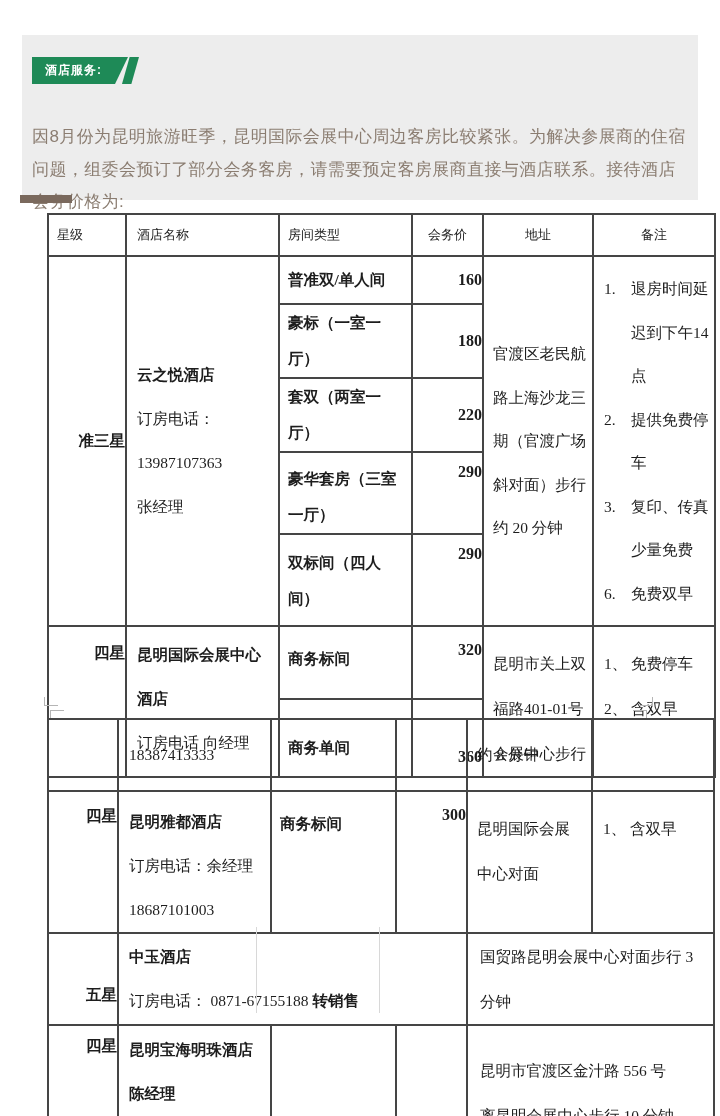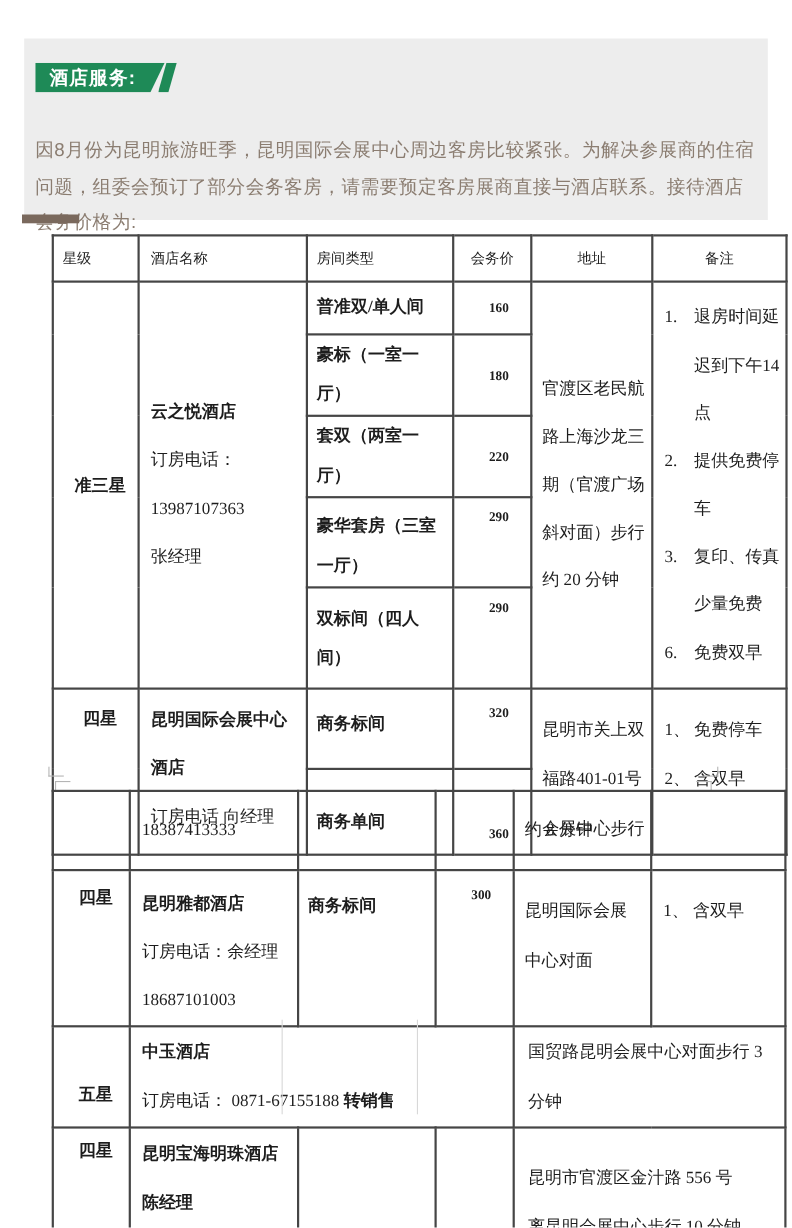--- a/index.html
+++ b/index.html
@@ -21,21 +21,21 @@
   
   .intro{
     position:absolute;left:22px;top:35px;width:676px;height:165px;
     background:var(--section-bg);
     font-family:"Liberation Sans", sans-serif;
   }
   .badge{position:absolute;left:10px;top:22px;height:27px;}
   .badge-main{
     height:27px;line-height:27px;display:inline-block;
     padding:0 26px 0 13px;background:var(--badge-green);
-    color:#fff;font-weight:bold;font-size:17px;letter-spacing:1px;
+    color:#fff;font-weight:bold;font-size:12px;letter-spacing:1px;
     clip-path:polygon(0 0,100% 0,calc(100% - 13px) 100%,0 100%);
   }
   .badge-sliver{
     position:absolute;right:-11px;top:0;width:17px;height:27px;
     background:var(--badge-green);
     clip-path:polygon(45% 0,100% 0,55% 100%,0 100%);
   }
   .intro-text{
     position:absolute;left:10px;top:86px;width:656px;
     font-size:17px;line-height:32.5px;letter-spacing:0.4px;
@@ -60,23 +60,23 @@
   .c1{width:68px;}.c2{width:141px;}.c3{width:123px;}
   .c4{width:69px;margin-left:34px;}.c5{width:108px;}.c6{width:120px;}
   .tl{text-align:left;padding-left:8px;}
   .tl10{text-align:left;padding-left:10px;}
   .tc{text-align:center;}
   .vt{vertical-align:top;}
   .vm{vertical-align:middle;}
   .vb{vertical-align:bottom;}
   .b{font-weight:bold;}
   .prewrap{white-space:pre-line;}
-  .star{font-weight:bold;padding-left:8px;text-align:center;}
+  .star{font-weight:bold;padding-left:8px;text-align:right;}
   .room{font-weight:bold;padding-left:8px;text-align:left;line-height:36px;}
-  .price{font-weight:bold;font-size:12px;padding-left:12px;text-align:center;}
+  .price{font-weight:bold;font-size:16px;padding-left:12px;text-align:right;}
   .hotel{padding-left:10px;padding-right:6px;text-align:left;line-height:44px;}
   .hotel .hname{font-weight:bold;margin-top:36px;}
   .addr{padding-left:9px;padding-right:6px;text-align:left;line-height:43.5px;}
   .rkcell{padding-left:10px;padding-right:2px;text-align:left;}
   .rk{display:flex;line-height:43.5px;}
   .rk-no{width:27px;flex:none;}
   .rk-tx{flex:1;}
   .pt6{padding-top:6px;}.pt8{padding-top:8px;}.pt10{padding-top:10px;}
   .pt14{padding-top:14px;}.pt16{padding-top:16px;}
   .pb10{padding-bottom:10px;}.pb14{padding-bottom:14px;}.pb18{padding-bottom:18px;}

